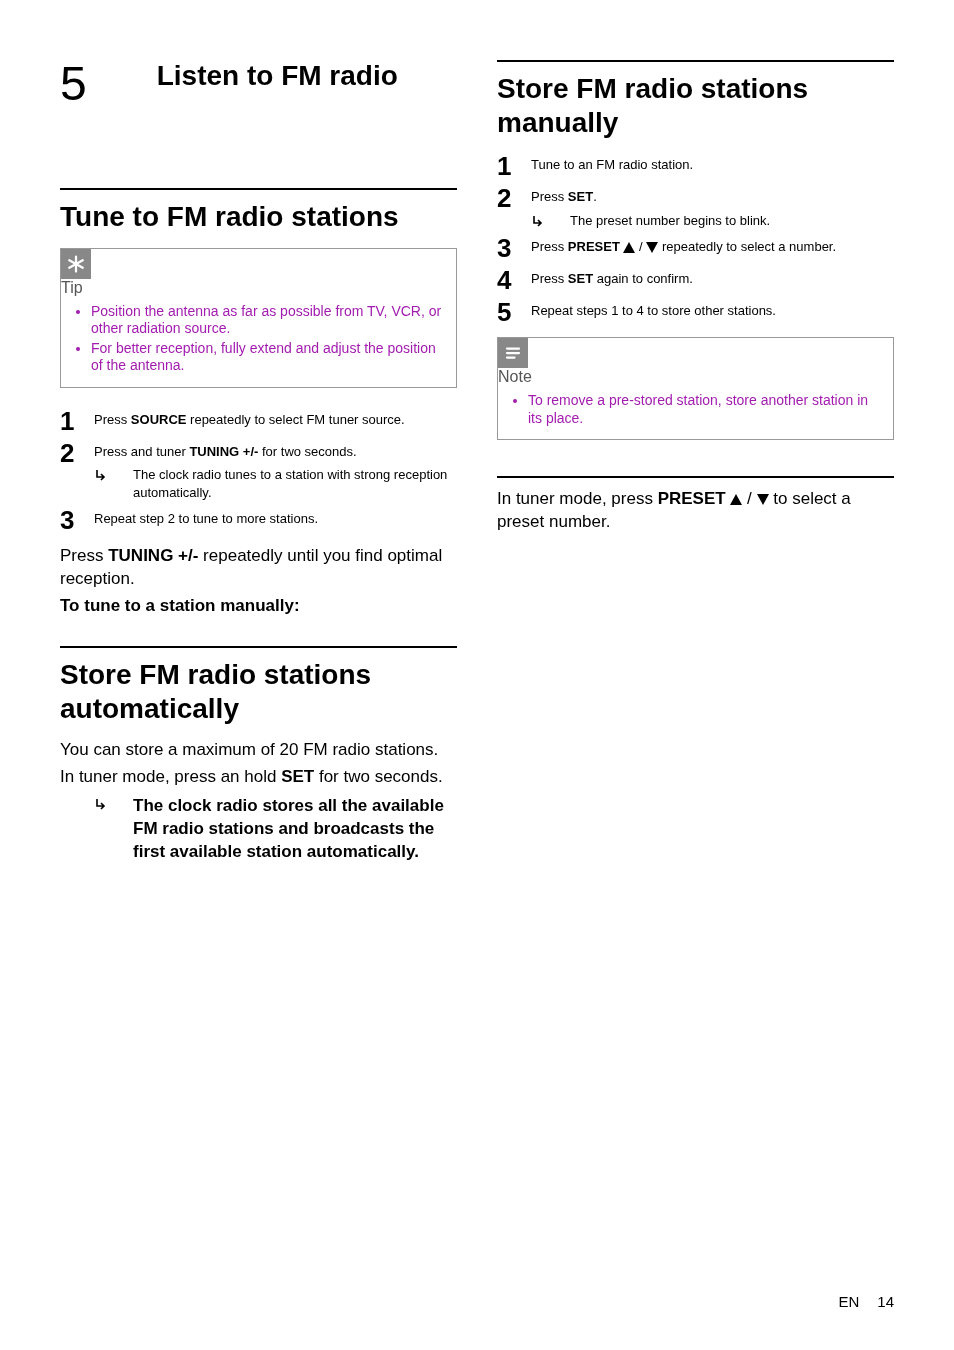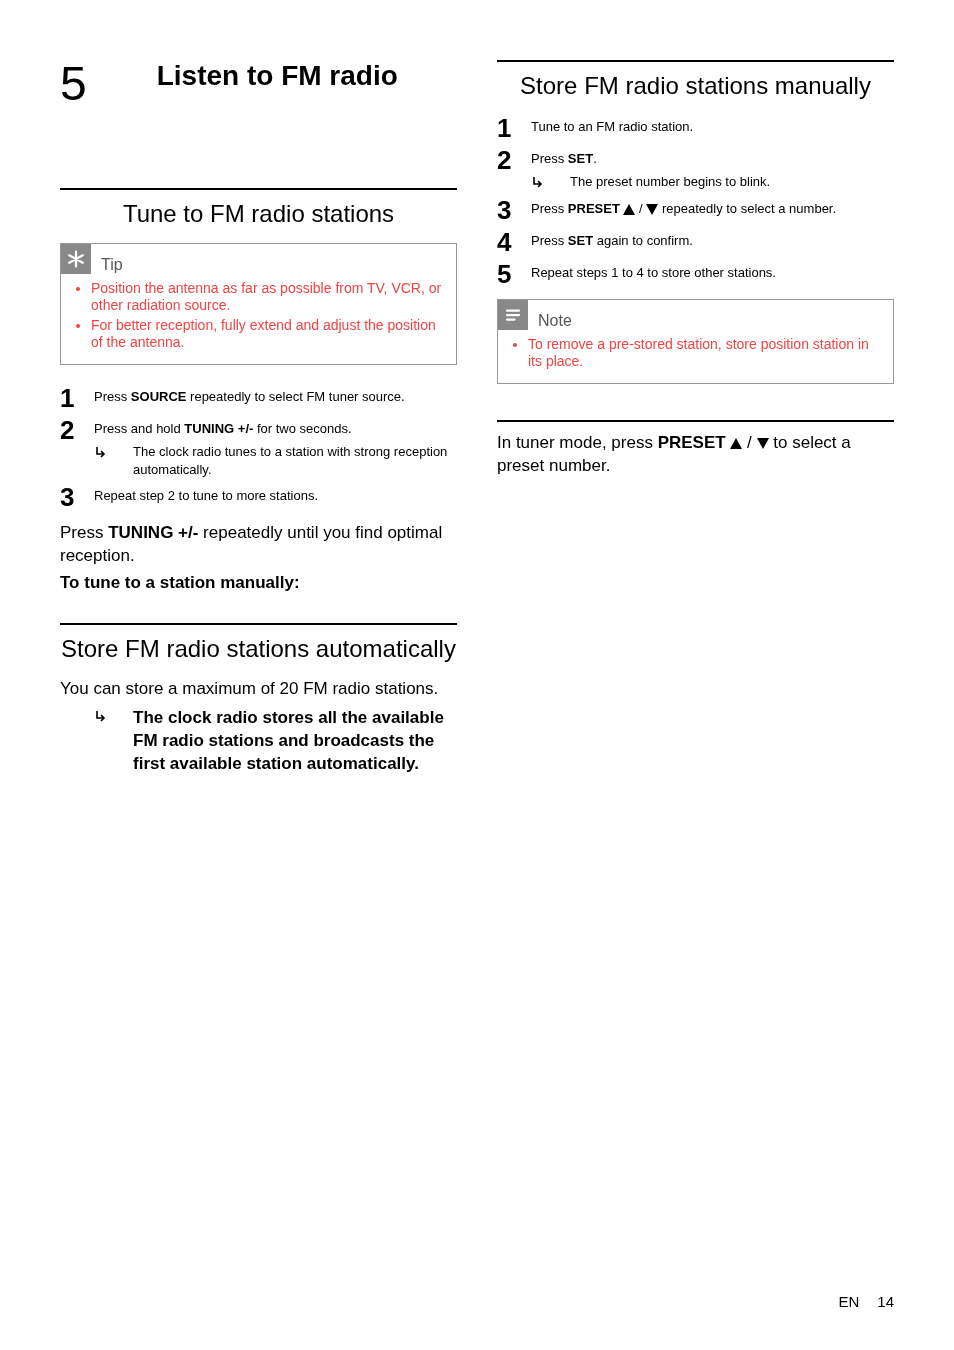--- a/index.html
+++ b/index.html
@@ -36,51 +36,51 @@
       font-weight: 700;
       line-height: 1.15;
       margin-left: 48px;
     }
     .section {
       border-top: 2.5px solid #000;
       padding-top: 10px;
       margin-bottom: 28px;
     }
     .section-title {
-      font-size: 24px;
-      font-weight: 400;
+      font-size: 28px;
+      font-weight: 700;
       line-height: 1.2;
       margin-bottom: 14px;
-      text-align: center;
     }
     .callout {
       border: 1px solid #999;
       margin-bottom: 20px;
     }
     .callout-head {
       display: flex;
-      align-items: flex-end;
+      align-items: flex-start;
       font-size: 16px;
       color: #555;
+      flex-direction: column;
     }
     .callout-icon {
       width: 30px;
       height: 30px;
       background: #888;
       color: #fff;
       display: flex;
       align-items: center;
       justify-content: center;
       font-size: 20px;
       margin-right: 10px;
     }
     .callout-body {
       padding: 6px 14px 10px 26px;
       font-size: 14px;
-      color: #ef4444;
+      color: #a21caf;
     }
     .callout-body ul { list-style: disc; padding-left: 4px; }
     .callout-body li { margin-bottom: 2px; line-height: 1.25; }
     ol.steps { list-style: none; padding: 0; margin-bottom: 12px; }
     ol.steps > li {
       display: flex;
       align-items: flex-start;
       gap: 12px;
       margin-bottom: 6px;
     }
@@ -180,21 +180,21 @@
       <ol class="steps">
         <li>
           <div class="step-num">1</div>
           <div class="step-body">
             <span>Press </span><span class="bold">SOURCE</span><span> repeatedly to select FM tuner source.</span>
           </div>
         </li>
         <li>
           <div class="step-num">2</div>
           <div class="step-body">
-            <span>Press and hold </span><span class="bold">TUNING +/-</span><span> for two seconds.</span>
+            <span>Press and tuner </span><span class="bold">TUNING +/-</span><span> for two seconds.</span>
             <div class="step-sub">
               <svg class="arrow-icon" width="14" height="14" viewBox="0 0 14 14">
                   <path d="M3 1v7h6M7 5l3 3-3 3" fill="none" stroke="#000" stroke-width="1.6"></path>
                 </svg>
               <span>The clock radio tunes to a station with strong reception automatically.</span>
             </div>
           </div>
         </li>
         <li>
           <div class="step-num">3</div>
@@ -204,20 +204,23 @@
 
       <div class="para">
         <span>Press </span><span class="bold">TUNING +/-</span><span> repeatedly until you find optimal reception.</span>
       </div>
       <div class="para bold">To tune to a station manually:</div>
     </div>
 
     <div class="section" style="margin-top:28px">
       <div class="section-title">Store FM radio stations automatically</div>
       <div class="para">You can store a maximum of 20 FM radio stations.</div>
+      <div class="para">
+        <span>In tuner mode, press an hold </span><span class="bold">SET</span><span> for two seconds.</span>
+      </div>
       <div class="sub-outer">
         <div class="sub-indent"></div>
         <div class="step-sub" style="margin-top:2px">
           <svg class="arrow-icon" width="14" height="14" viewBox="0 0 14 14">
               <path d="M3 1v7h6M7 5l3 3-3 3" fill="none" stroke="#000" stroke-width="1.6"></path>
             </svg>
           <span class="para" style="margin:0">The clock radio stores all the available FM radio stations and broadcasts the first available station automatically.</span>
         </div>
       </div>
     </div>
@@ -267,21 +270,21 @@
         <div class="callout-head">
           <div class="callout-icon">
             <svg width="18" height="18" viewBox="0 0 24 24">
                 <path fill="none" stroke="#fff" stroke-width="3" stroke-linecap="round" d="M4 6h16M4 12h16M4 18h10"></path>
               </svg>
           </div>
           <span>Note</span>
         </div>
         <div class="callout-body">
           <ul>
-            <li>To remove a pre-stored station, store position station in its place.</li>
+            <li>To remove a pre-stored station, store another station in its place.</li>
           </ul>
         </div>
       </div>
     </div>
 
     <div class="section" style="margin-top:36px">
       <div class="para">
         <span>In tuner mode, press </span><span class="bold">PRESET </span><span class="tri-up"></span><span> / </span><span class="tri-down"></span><span> to select a preset number.</span>
       </div>
     </div>

